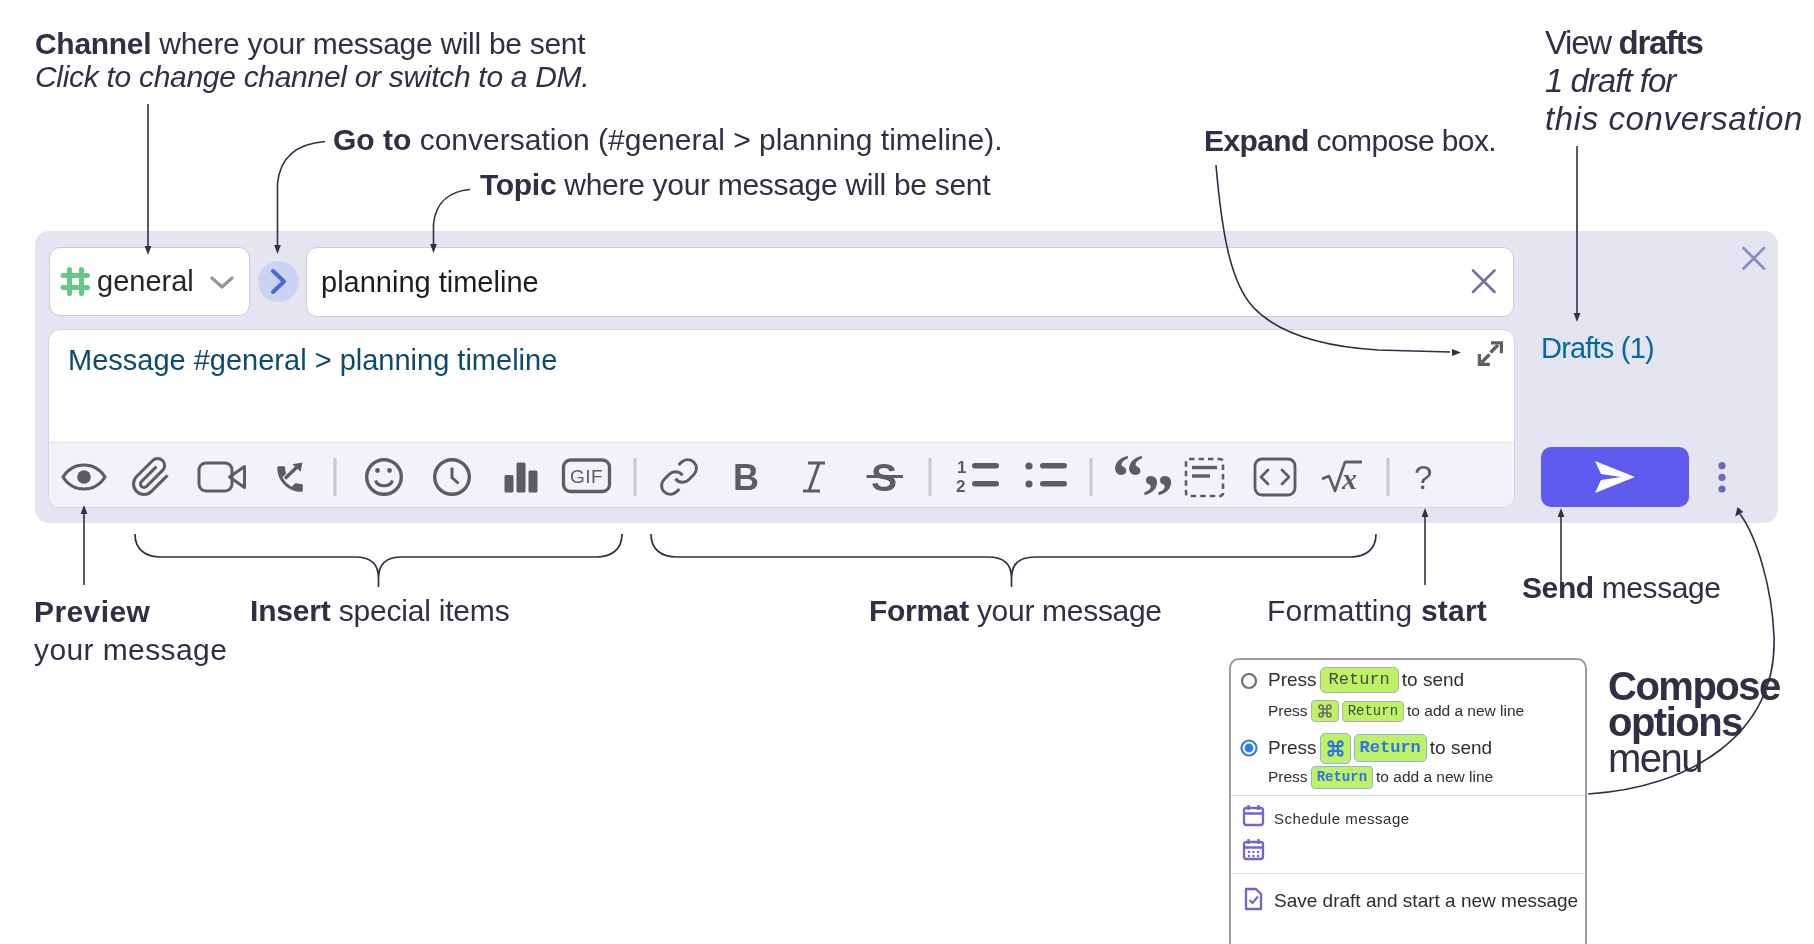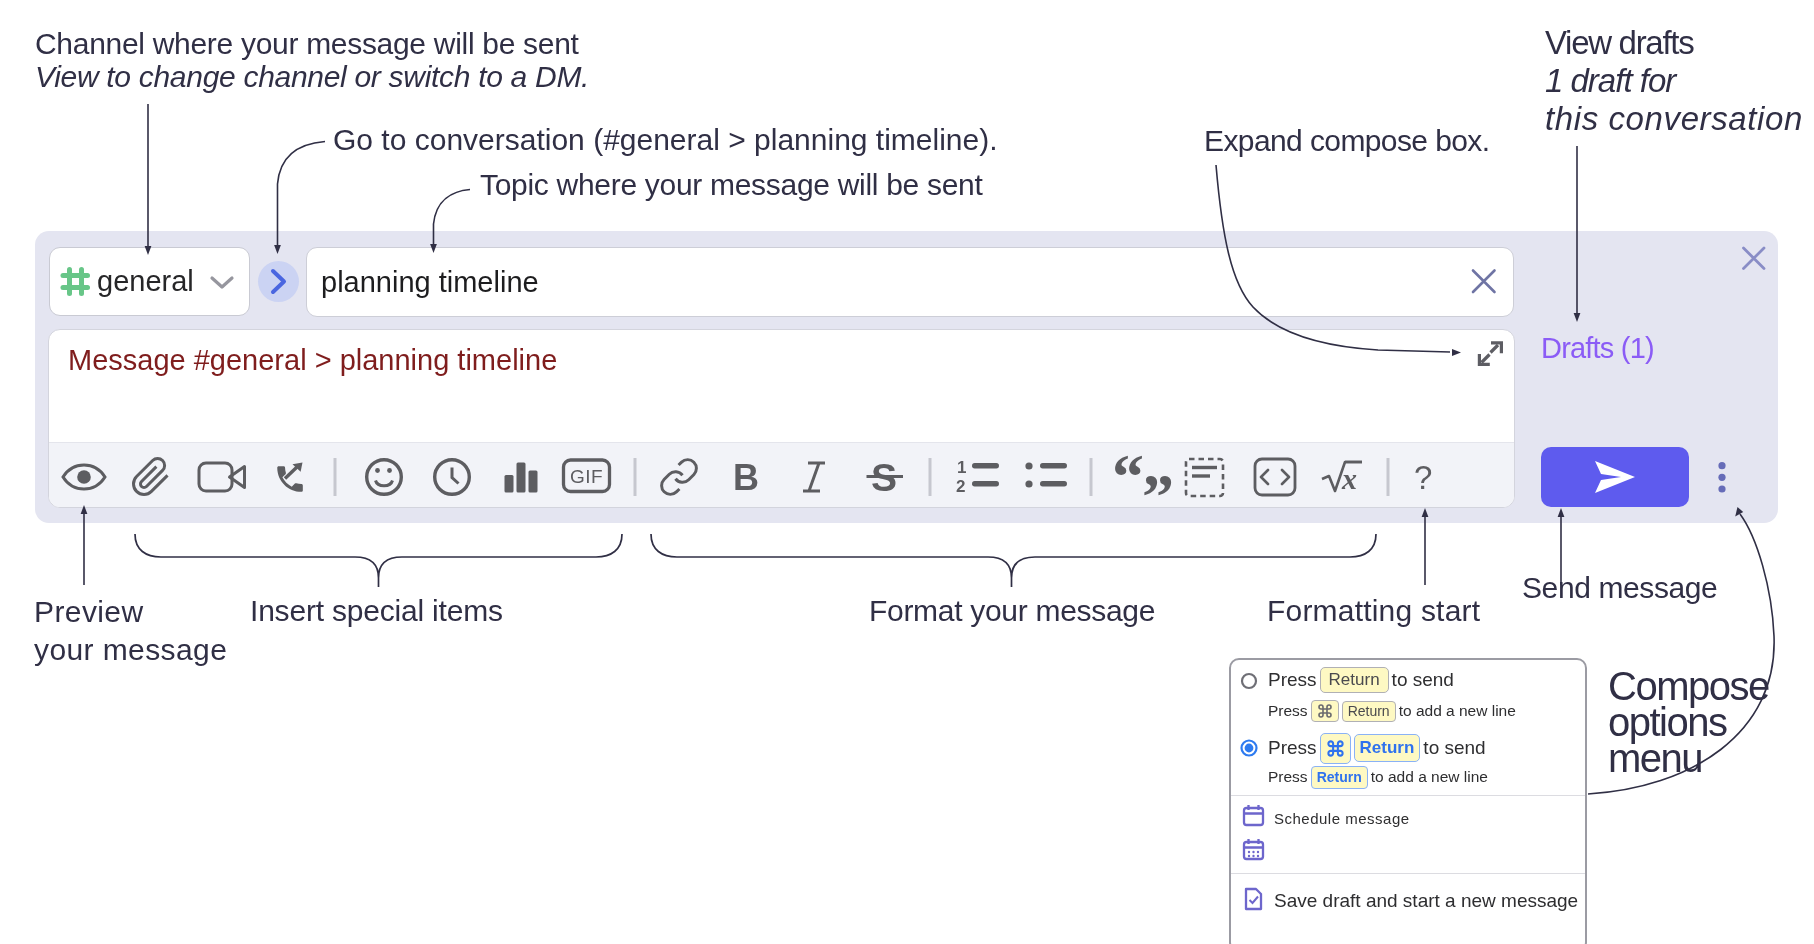--- a/index.html
+++ b/index.html
@@ -1,36 +1,36 @@
 <!DOCTYPE html>
 <html><head>
 <meta charset="utf-8">
 <style>
   html,body{margin:0;padding:0;}
   body{width:1814px;height:944px;background:#ffffff;position:relative;overflow:hidden;
        font-family:"Liberation Sans",sans-serif;}
   .abs{position:absolute;white-space:nowrap;}
   .ann{font-size:30px;line-height:35px;color:#302f45;letter-spacing:-0.3px;}
-  .ann b{font-weight:normal;}
+  .ann b{font-weight:bold;}
   
   #box{left:35px;top:231px;width:1743px;height:292px;background:#e4e5f1;border-radius:14px;}
   #pill{left:49px;top:247px;width:201px;height:69px;background:#fff;border:1.5px solid #c9cad3;border-radius:11px;box-sizing:border-box;}
   #topic{left:306px;top:247px;width:1208px;height:70px;background:#fff;border:1.5px solid #cdced7;border-radius:11px;box-sizing:border-box;}
   #msg{left:48px;top:329px;width:1467px;height:179px;background:#fff;border:1.5px solid #d3d4dd;border-radius:12px;box-sizing:border-box;overflow:hidden;}
   #toolbar{position:absolute;left:0;bottom:0;width:100%;height:64px;background:#f2f3f8;border-top:1px solid #e4e5ec;}
   #gen{left:97px;top:265px;font-size:29px;color:#262628;text-align:right;}
   #ptl{left:321px;top:266px;font-size:29px;color:#1d1d1f;}
-  #plh{left:68px;top:344px;font-size:29px;color:#7f1d1d;}
-  #drafts{left:1541px;top:332px;font-size:29px;letter-spacing:-0.8px;color:#8b5cf6;}
+  #plh{left:68px;top:344px;font-size:29px;color:#0c4a6e;}
+  #drafts{left:1541px;top:332px;font-size:29px;letter-spacing:-0.8px;color:#0369a1;}
   #send{left:1541px;top:447px;width:148px;height:60px;background:#5e5bee;border-radius:10px;}
   
   #menu{left:1229px;top:658px;width:358px;height:294px;background:#fff;border:2px solid #9b9ba3;border-radius:10px;box-sizing:border-box;}
   .mrow{position:absolute;display:flex;align-items:center;color:#2e2e30;gap:3px;}
-  .kc{display:inline-block;border:1.5px solid #b0b0b5;border-radius:5px;background:#fef9c3;
-      font-size:17px;color:#4a4a4e;padding:0px 8px;line-height:24px;}
+  .kc{display:inline-block;border:1.5px solid #b0b0b5;border-radius:5px;background:#bef264;
+      font-size:17px;color:#4a4a4e;padding:0px 8px;line-height:24px;font-family:Liberation Mono, monospace;}
   .kcs{font-size:14px;line-height:19px;padding:0 5px;border-radius:4px;}
   .kb{border-color:#8ab2f6;color:#2f72ee;font-weight:bold;padding:1px 5px;}
   .sep{position:absolute;left:0;width:100%;border-top:1.5px solid #dcdce1;}
 </style>
 </head>
 <body>
 
 <div class="abs" id="box"></div>
 <div class="abs" id="pill"></div>
 <div class="abs" id="topic"></div>
@@ -38,21 +38,21 @@
     <div id="toolbar"></div>
   </div>
 <div class="abs" id="send"></div>
 
 <div class="abs" id="gen">general</div>
 <div class="abs" id="ptl">planning timeline</div>
 <div class="abs" id="plh">Message #general &gt; planning timeline</div>
 <div class="abs" id="drafts">Drafts (1)</div>
 
 <div class="abs ann" style="left:35px;top:27px;line-height:33px;"><b>Channel</b> where your message will be sent<br>
-<i>View to change channel or switch to a DM.</i></div>
+<i>Click to change channel or switch to a DM.</i></div>
 <div class="abs ann" style="left:333px;top:122px;letter-spacing:0px;"><b>Go to</b> conversation (#general &gt; planning timeline).</div>
 <div class="abs ann" style="left:480px;top:167px;"><b>Topic</b> where your message will be sent</div>
 <div class="abs ann" style="left:1204px;top:123px;letter-spacing:-0.6px;"><b>Expand</b> compose box.</div>
 <div class="abs ann" style="left:1545px;top:24px;font-size:33px;line-height:38px;"><span style="letter-spacing:-1.3px;">View <b>drafts</b></span><br>
 <i style="letter-spacing:-1px;">1 draft for</i><br><i style="letter-spacing:0.6px;">this conversation</i></div>
 <div class="abs ann" style="left:34px;top:593px;line-height:37.5px;letter-spacing:0.4px;"><b>Preview</b><br>your message</div>
 <div class="abs ann" style="left:250px;top:593px;letter-spacing:-0.2px;"><b>Insert</b> special items</div>
 <div class="abs ann" style="left:869px;top:593px;"><b>Format</b> your message</div>
 <div class="abs ann" style="left:1267px;top:593px;letter-spacing:0.2px;">Formatting <b>start</b></div>
 <div class="abs ann" style="left:1522px;top:570px;letter-spacing:-0.4px;"><b>Send</b> message</div>

